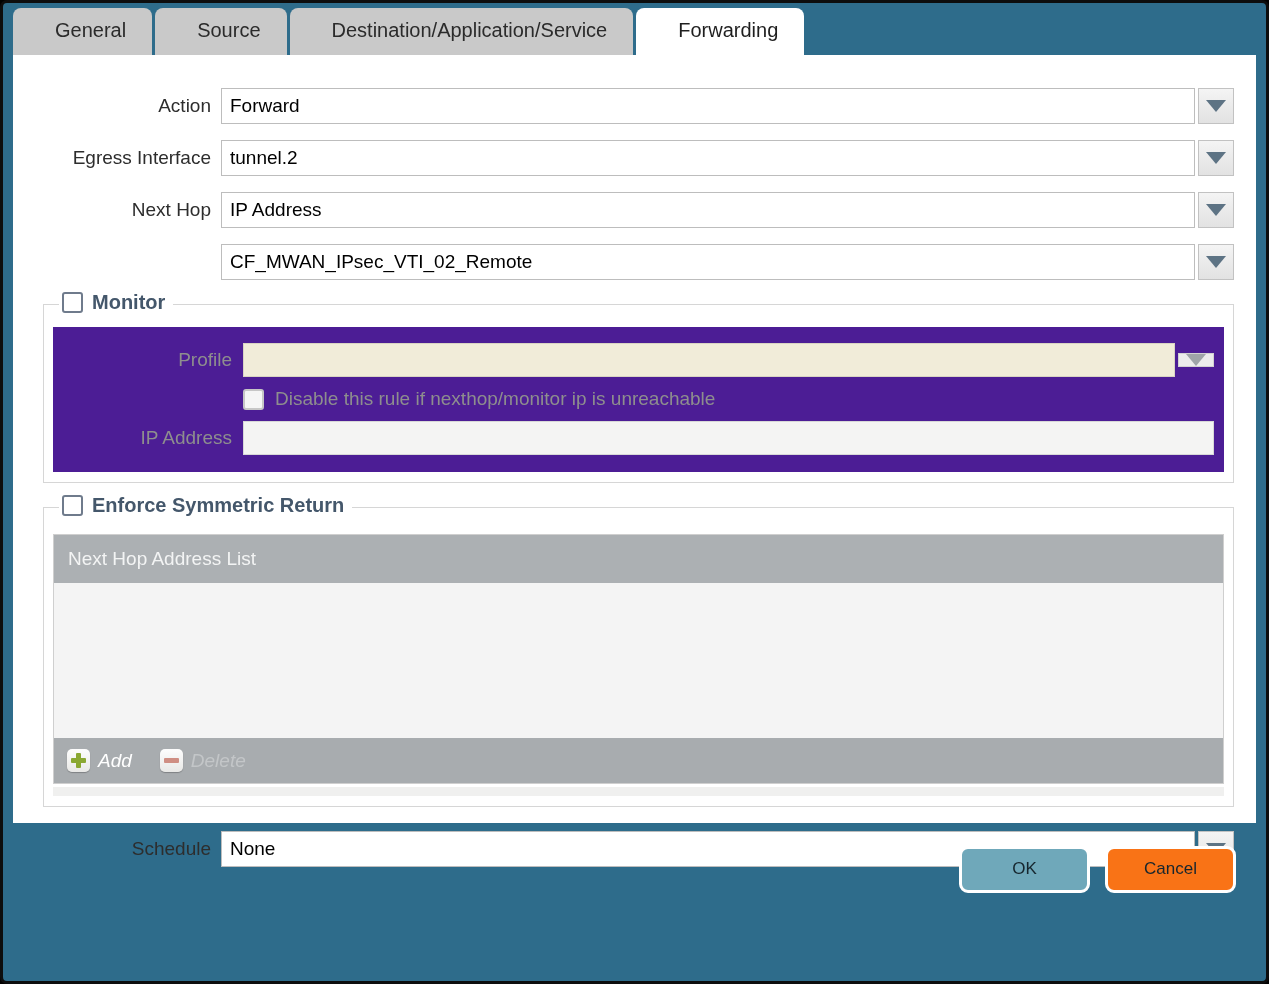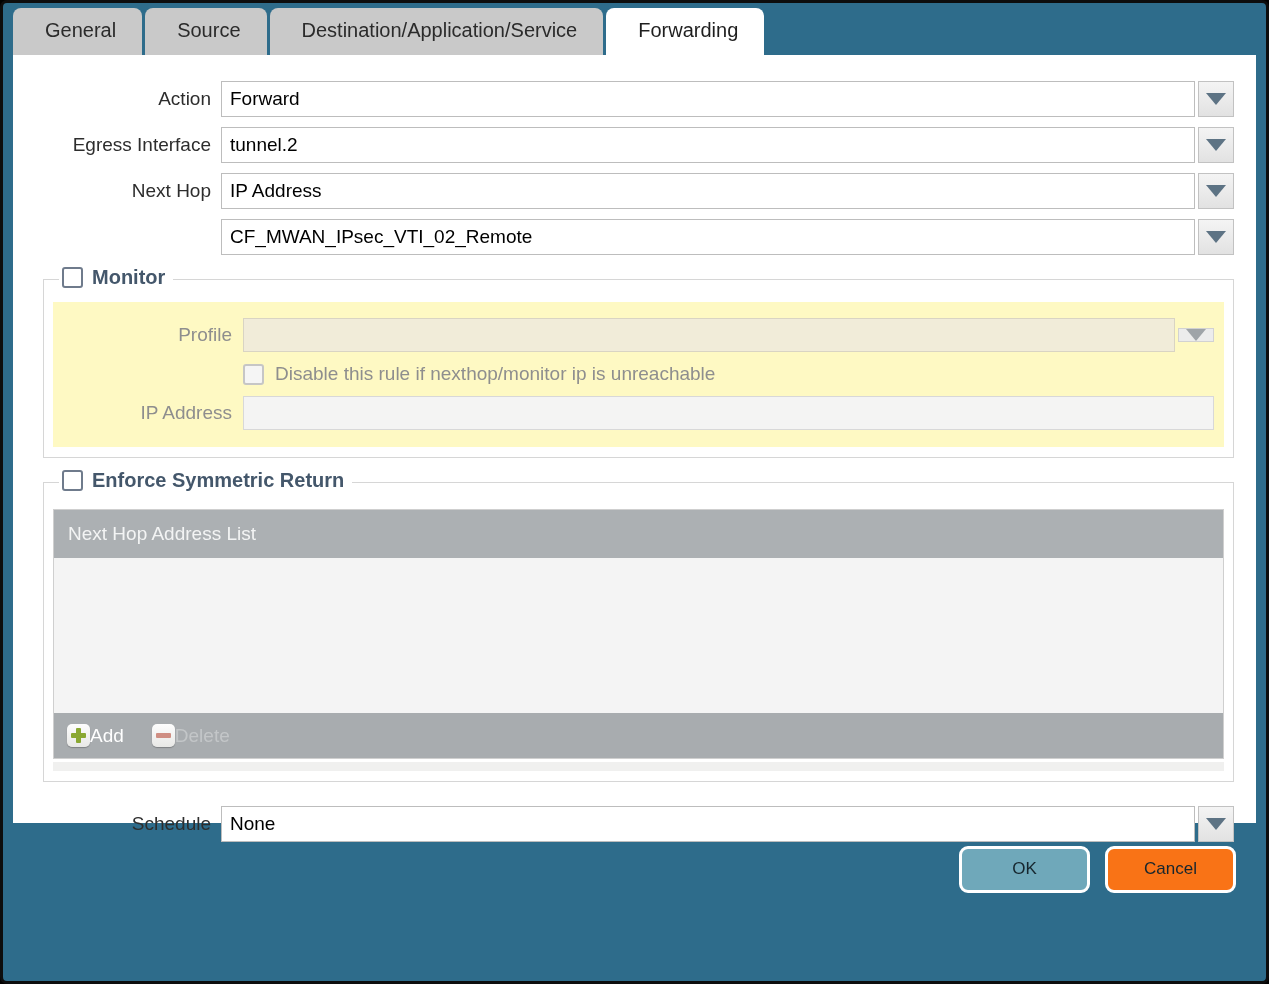--- a/index.html
+++ b/index.html
@@ -45,42 +45,42 @@
     display: flex;
     align-items: flex-end;
     padding: 0 0 0 10px;
     gap: 3px;
     height: 52px;
   }
   .tab {
     background: #c9c9c9;
     color: #2b2b2b;
     font-size: 20px;
-    padding: 11px 26px 13px 32px;
+    padding: 11px 26px 13px 42px;
     border-radius: 8px 8px 0 0;
     cursor: pointer;
     white-space: nowrap;
   }
   .tab.active {
     background: #ffffff;
     color: #1f1f1f;
   }
 
   
   .content {
     margin: 0 10px;
     background: #ffffff;
     height: 768px;
     padding: 17px 0 0 0;
   }
 
   
   .form-row {
     display: flex; align-items: center;
-    margin: 9px 22px 10px 0;
+    margin: 16px 22px 10px 0;
   }
   .form-label {
     width: 208px;
     text-align: right;
     padding-right: 10px;
     font-size: 19px;
     color: #2d2d2d;
     flex: 0 0 208px;
   }
   .combo { flex: 1; display: flex; align-items: stretch; }
@@ -135,21 +135,21 @@
     flex: 0 0 21px;
   }
   .group-title {
     font-size: 20px;
     font-weight: bold;
     color: #44576b;
   }
 
   
   .monitor-panel {
-    background: #fef9c3;
+    background: #4c1d95;
     padding: 16px 0 17px 0;
   }
   .monitor-row { display: flex; align-items: center; margin-bottom: 11px; }
   .monitor-row:last-child { margin-bottom: 0; }
   .monitor-label {
     width: 190px; flex: 0 0 190px;
     text-align: right; padding-right: 11px;
     font-size: 19px; color: #8e8e8e;
   }
   .cream-input {
@@ -180,21 +180,21 @@
     padding: 13px 14px;
   }
   .nh-body { background: #f4f4f4; height: 155px; }
   .nh-footer {
     background: #a8acaf;
     height: 45px;
     display: flex; align-items: center;
     padding: 0 13px;
     gap: 28px;
   }
-  .tbl-btn { display: flex; align-items: center; gap: 0; cursor: pointer; }
+  .tbl-btn { display: flex; align-items: center; gap: 8px; cursor: pointer; font-style: italic; }
   .tbl-btn.disabled { cursor: default; }
   .tbl-icon {
     width: 23px; height: 23px;
     border-radius: 5px;
     background: linear-gradient(#fdfdfd, #e8e8e6);
     box-shadow: 0 1px 1px rgba(0,0,0,0.25);
     display: flex; align-items: center; justify-content: center;
   }
   .tbl-btn-label { font-size: 19px; color: #ffffff; }
   .tbl-btn.disabled .tbl-btn-label { color: #c3c6c8; }

